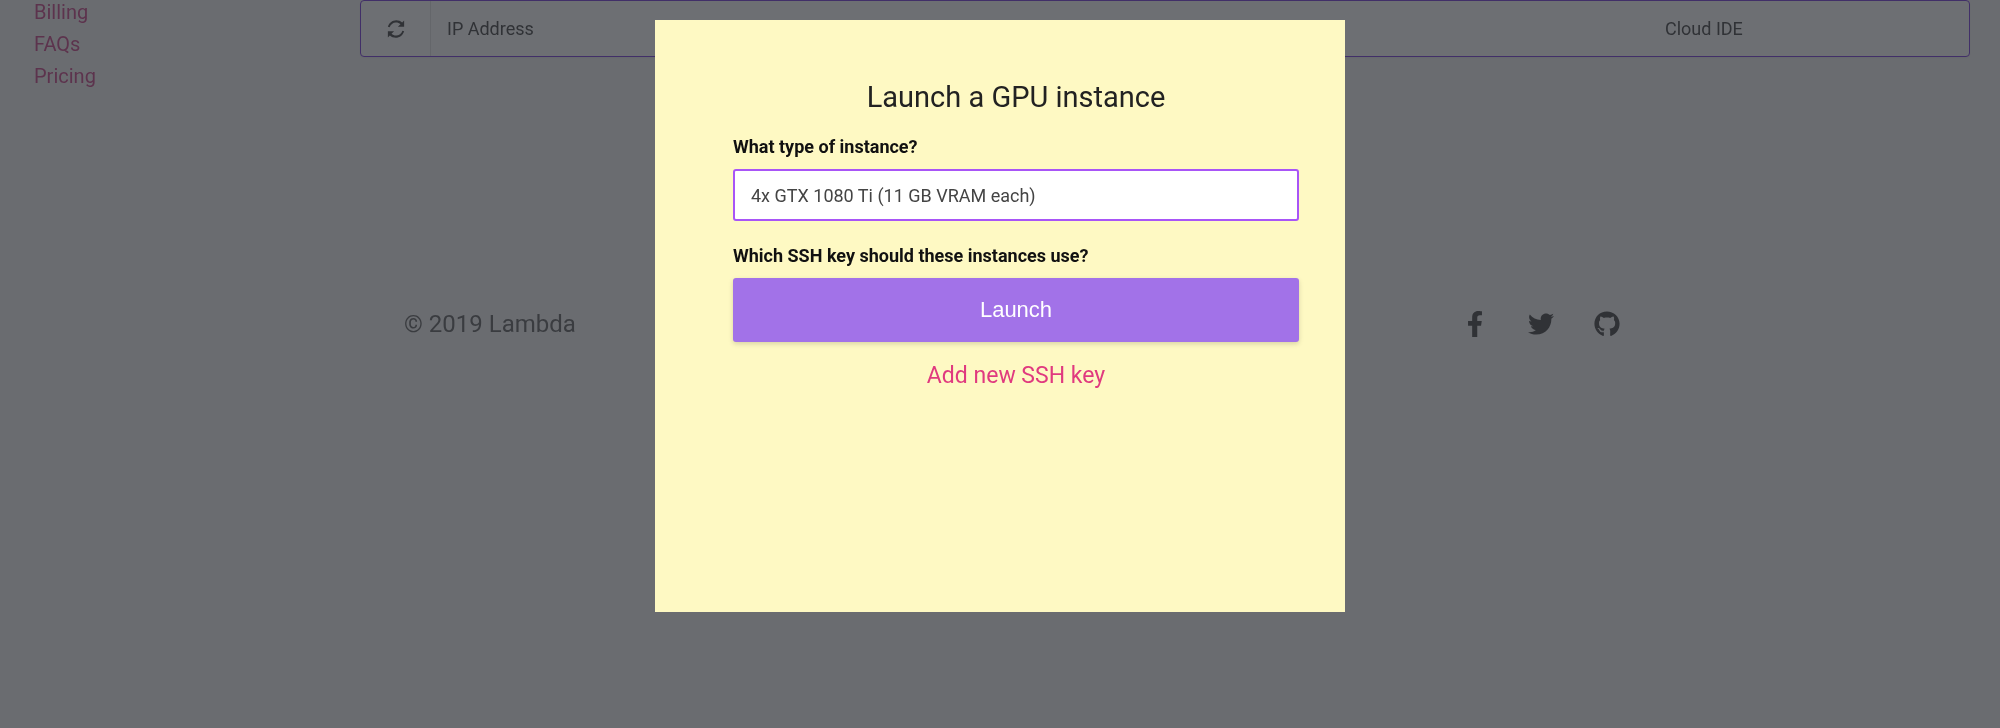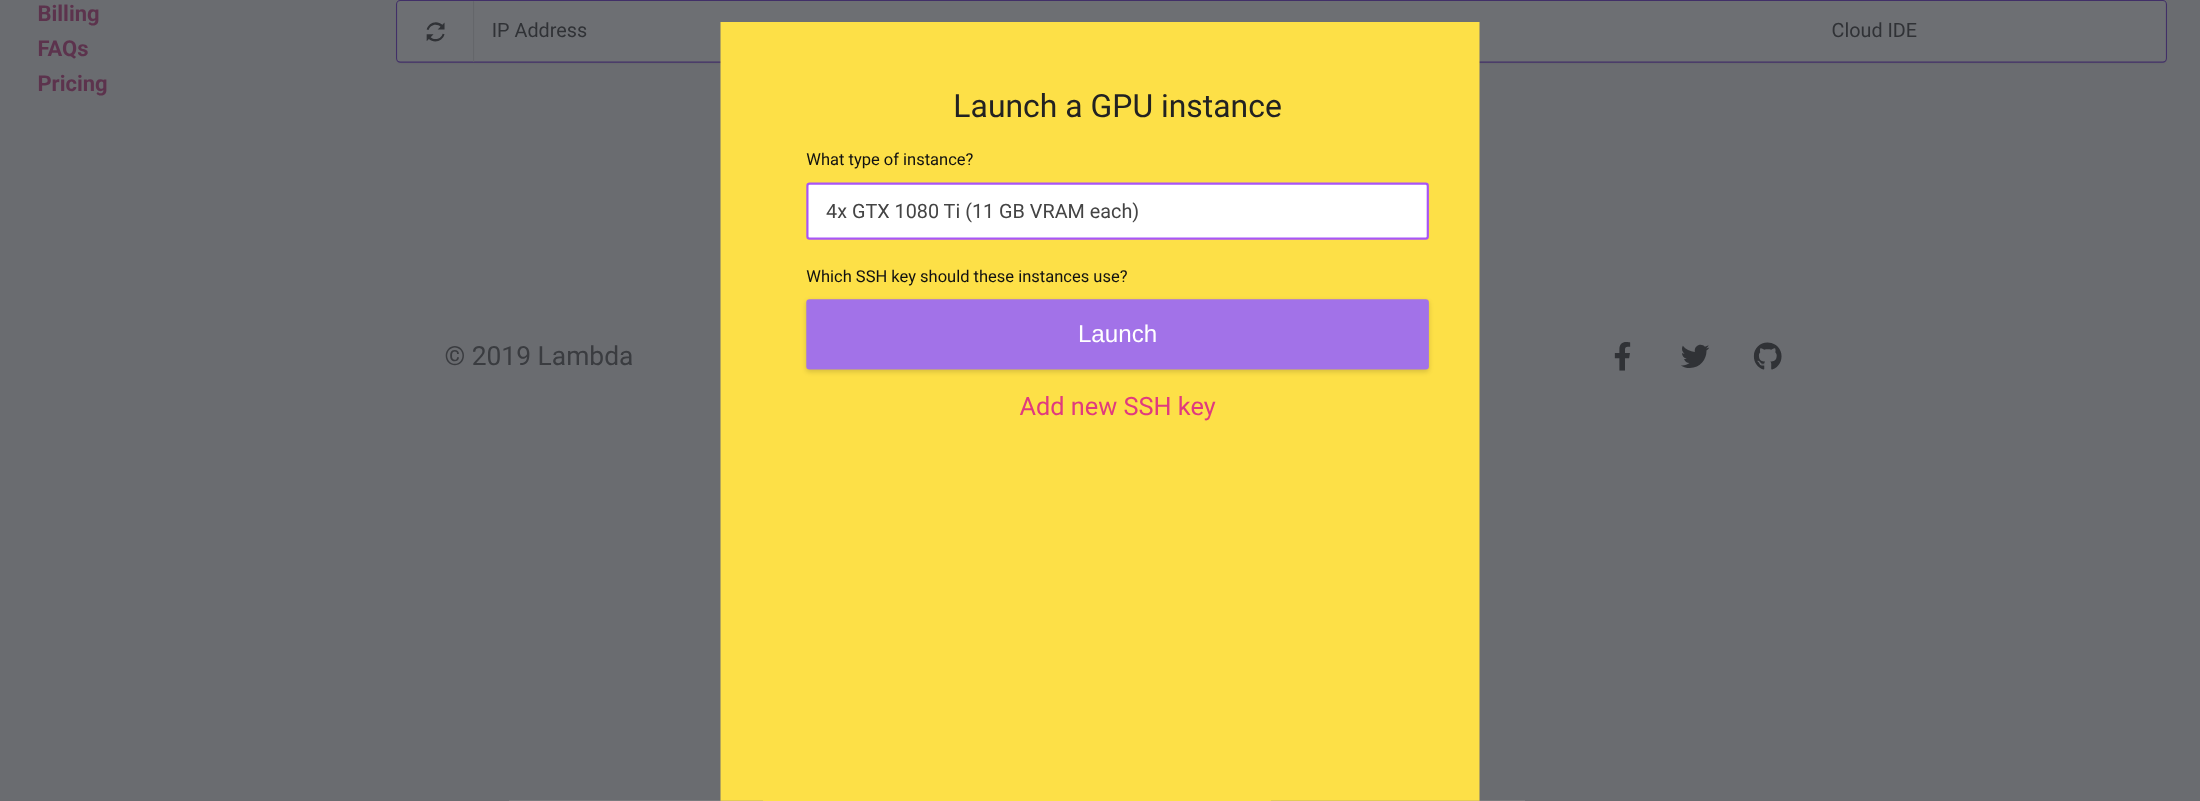--- a/index.html
+++ b/index.html
@@ -20,21 +20,20 @@
       left: 34px;
       top: 0;
       display: flex;
       flex-direction: column;
       gap: 8px;
     }
     .sidebar-link {
       color: #c73880;
       font-size: 20px;
       cursor: pointer;
-      font-weight: bold;
     }
     .table-header {
       position: absolute;
       top: 0;
       left: 360px;
       right: 30px;
       height: 57px;
       background: #fff;
       border: 1px solid #6d28d9;
       border-radius: 4px;
@@ -89,37 +88,37 @@
       position: absolute;
       inset: 0;
       background: rgba(47, 50, 56, 0.7);
       z-index: 10;
     }
     .modal {
       position: absolute;
       left: 655px;
       top: 20px;
       width: 690px;
-      height: 708px;
-      background: #fde047;
+      height: 592px;
+      background: #fef9c3;
       z-index: 20;
       padding: 60px 46px 0 78px;
     }
     .modal-title {
       text-align: center;
       font-size: 29px;
       color: #222;
       font-weight: 400;
       margin-bottom: 22px;
     }
     .form-label {
-      font-size: 15px;
+      font-size: 18px;
       color: #111;
       margin-bottom: 12px;
-      font-weight: 400;
+      font-weight: 700;
     }
     .select-box {
       width: 100%;
       height: 52px;
       border: 2px solid #a855f7;
       border-radius: 3px;
       padding: 0 16px;
       font-size: 18px;
       color: #444;
       display: flex;

